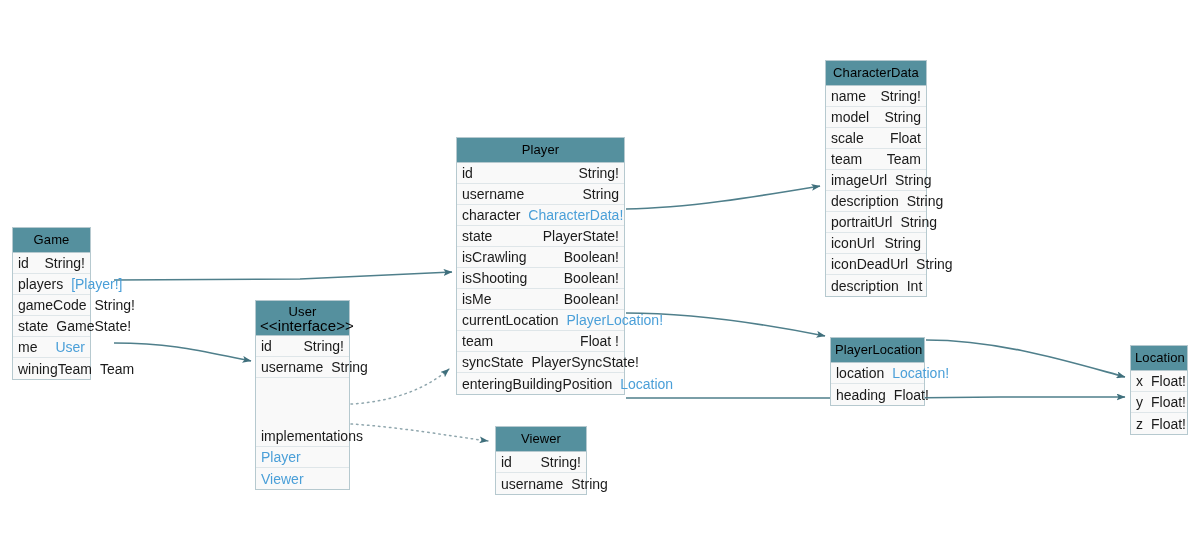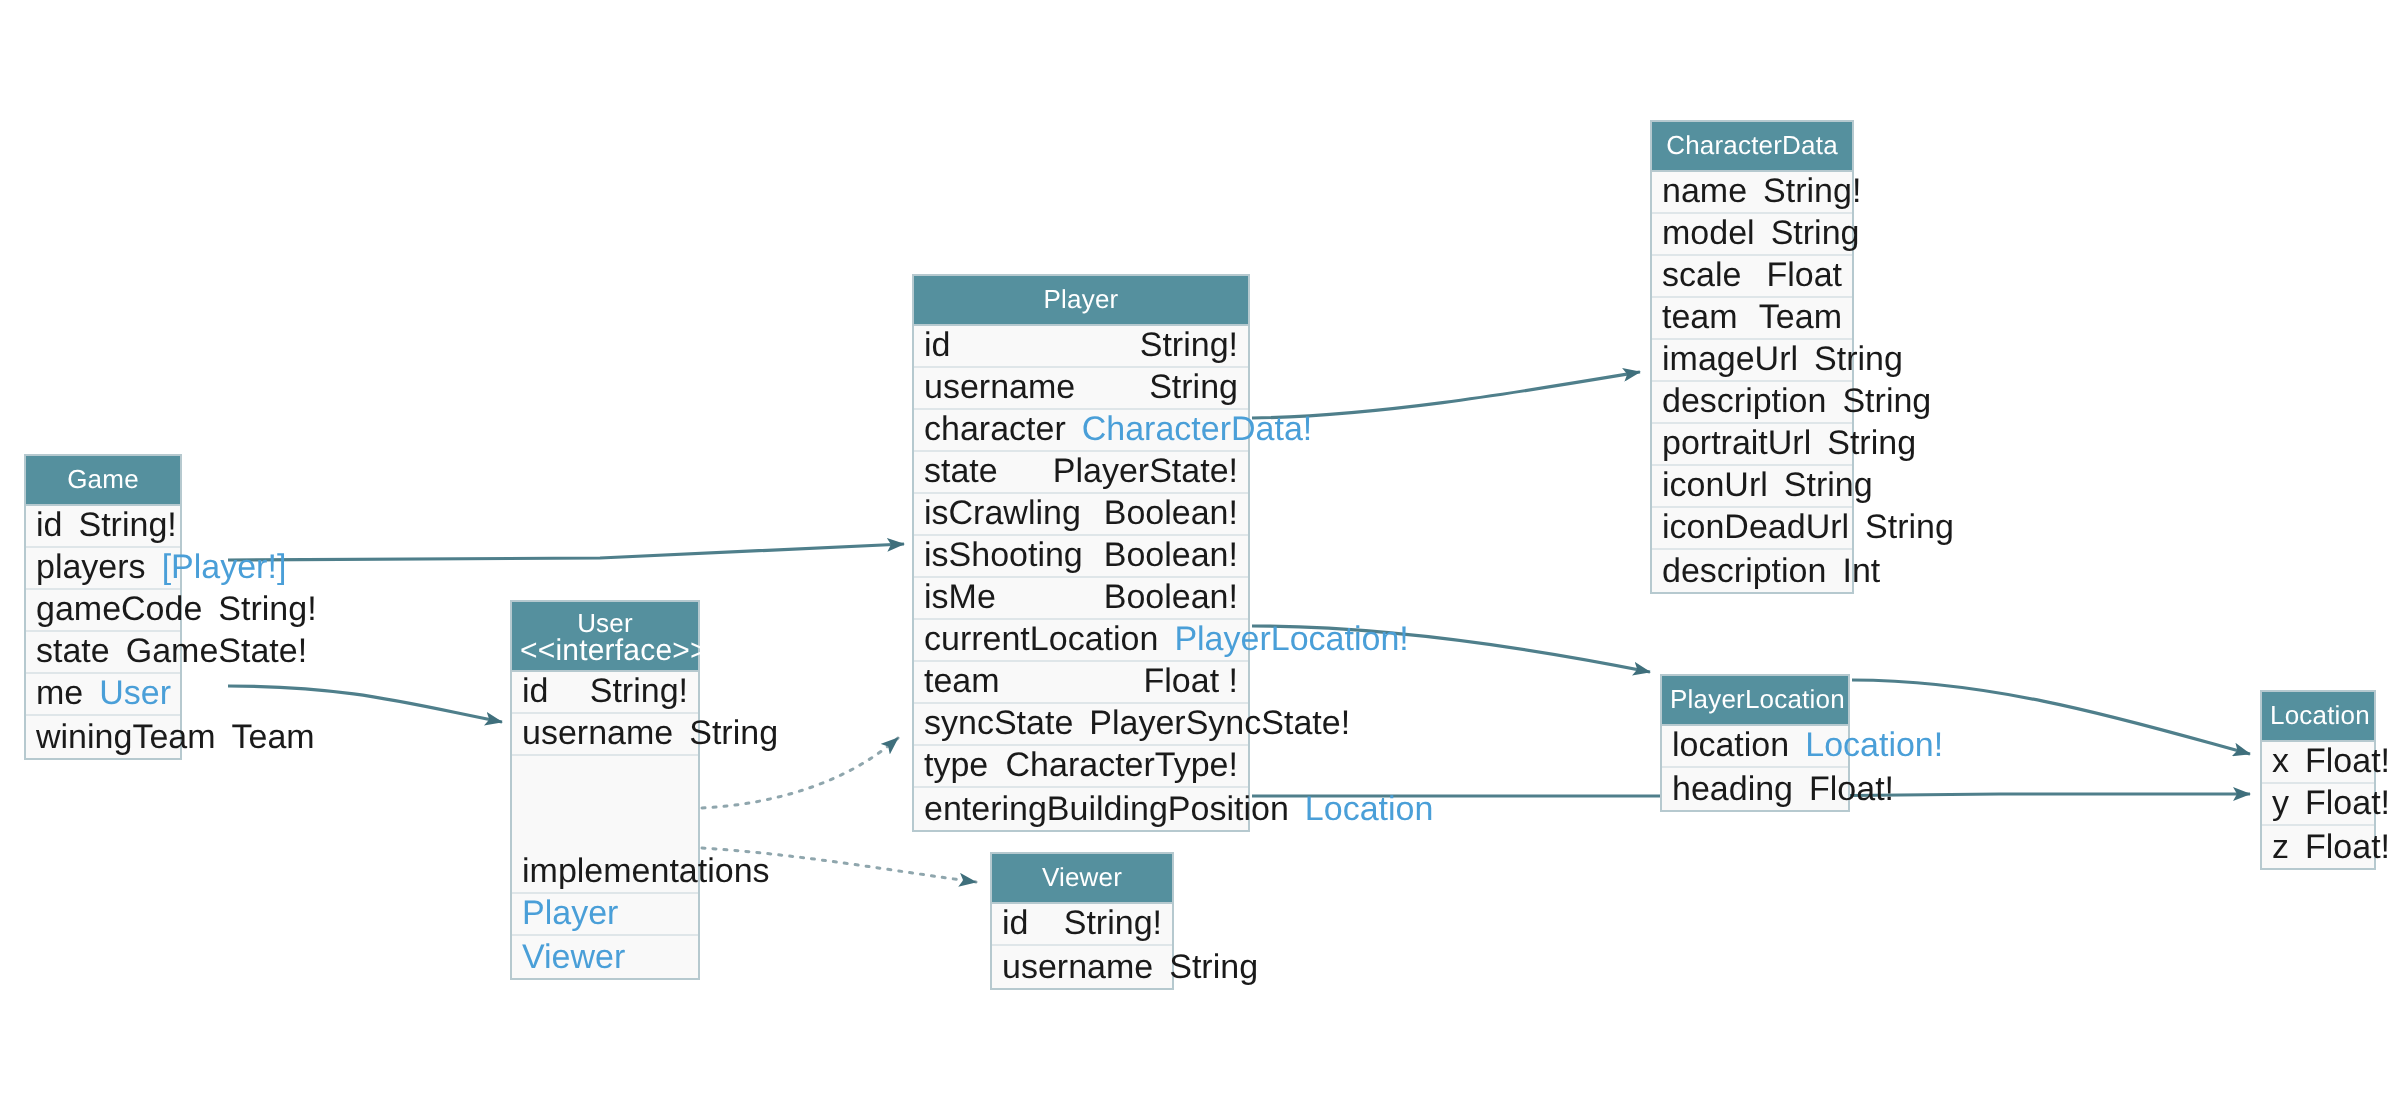--- a/index.html
+++ b/index.html
@@ -28,21 +28,21 @@
   .entity {
     position: absolute;
     box-sizing: border-box;
     border: 1px solid #b6c9cf;
     background: #f9f9f9;
     z-index: 2;
   }
   .entity-header {
     box-sizing: border-box;
     background: #55909e;
-    color: #ffffff;
+    color: #000000;
     text-align: center;
     font-size: 13px;
     line-height: 14px;
     padding: 5px 4px 5px 4px;
     border-bottom: 1px solid #b6c9cf;
     letter-spacing: 0.1px;
   }
   .entity-header.two-line {
     padding: 4px 4px 3px 4px;
   }
@@ -53,21 +53,21 @@
   }
   .row {
     box-sizing: border-box;
     display: flex;
     align-items: center;
     justify-content: space-between;
     height: 21px;
     padding: 0 5px;
     border-bottom: 1px solid #dfe6e9;
     background: #f9f9f9;
-    font-size: 17px;
+    font-size: 14px;
     color: #1a1a1a;
     white-space: nowrap;
   }
   .row:last-child {
     border-bottom: none;
   }
   .row .fname {
     text-align: left;
   }
   .row .ftype {
@@ -210,24 +210,20 @@
         </div>
         <div class="row">
           <span class="fname">team</span>
           <span class="ftype">Float !</span>
         </div>
         <div class="row">
           <span class="fname">syncState</span>
           <span class="ftype">PlayerSyncState!</span>
         </div>
         <div class="row">
-          <span class="fname">type</span>
-          <span class="ftype">CharacterType!</span>
-        </div>
-        <div class="row">
           <span class="fname">enteringBuildingPosition</span>
           <span class="ftype link">Location</span>
         </div>
       </div>
       <div class="entity" style="left: 825px; top: 60px; width: 102px;">
         <div class="entity-header"><span>CharacterData</span></div>
         <div class="row">
           <span class="fname">name</span>
           <span class="ftype">String!</span>
         </div>

